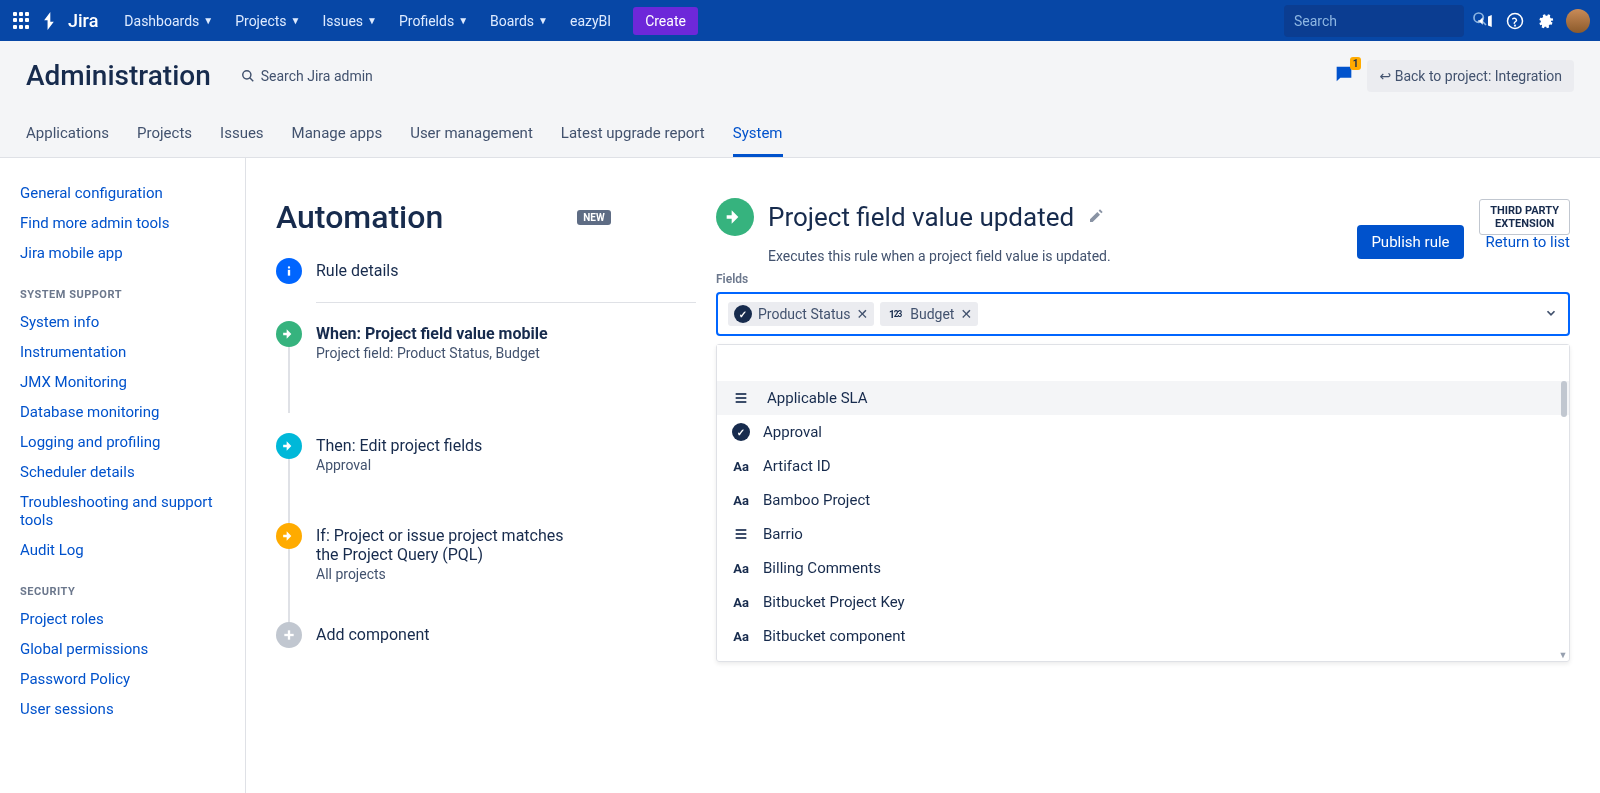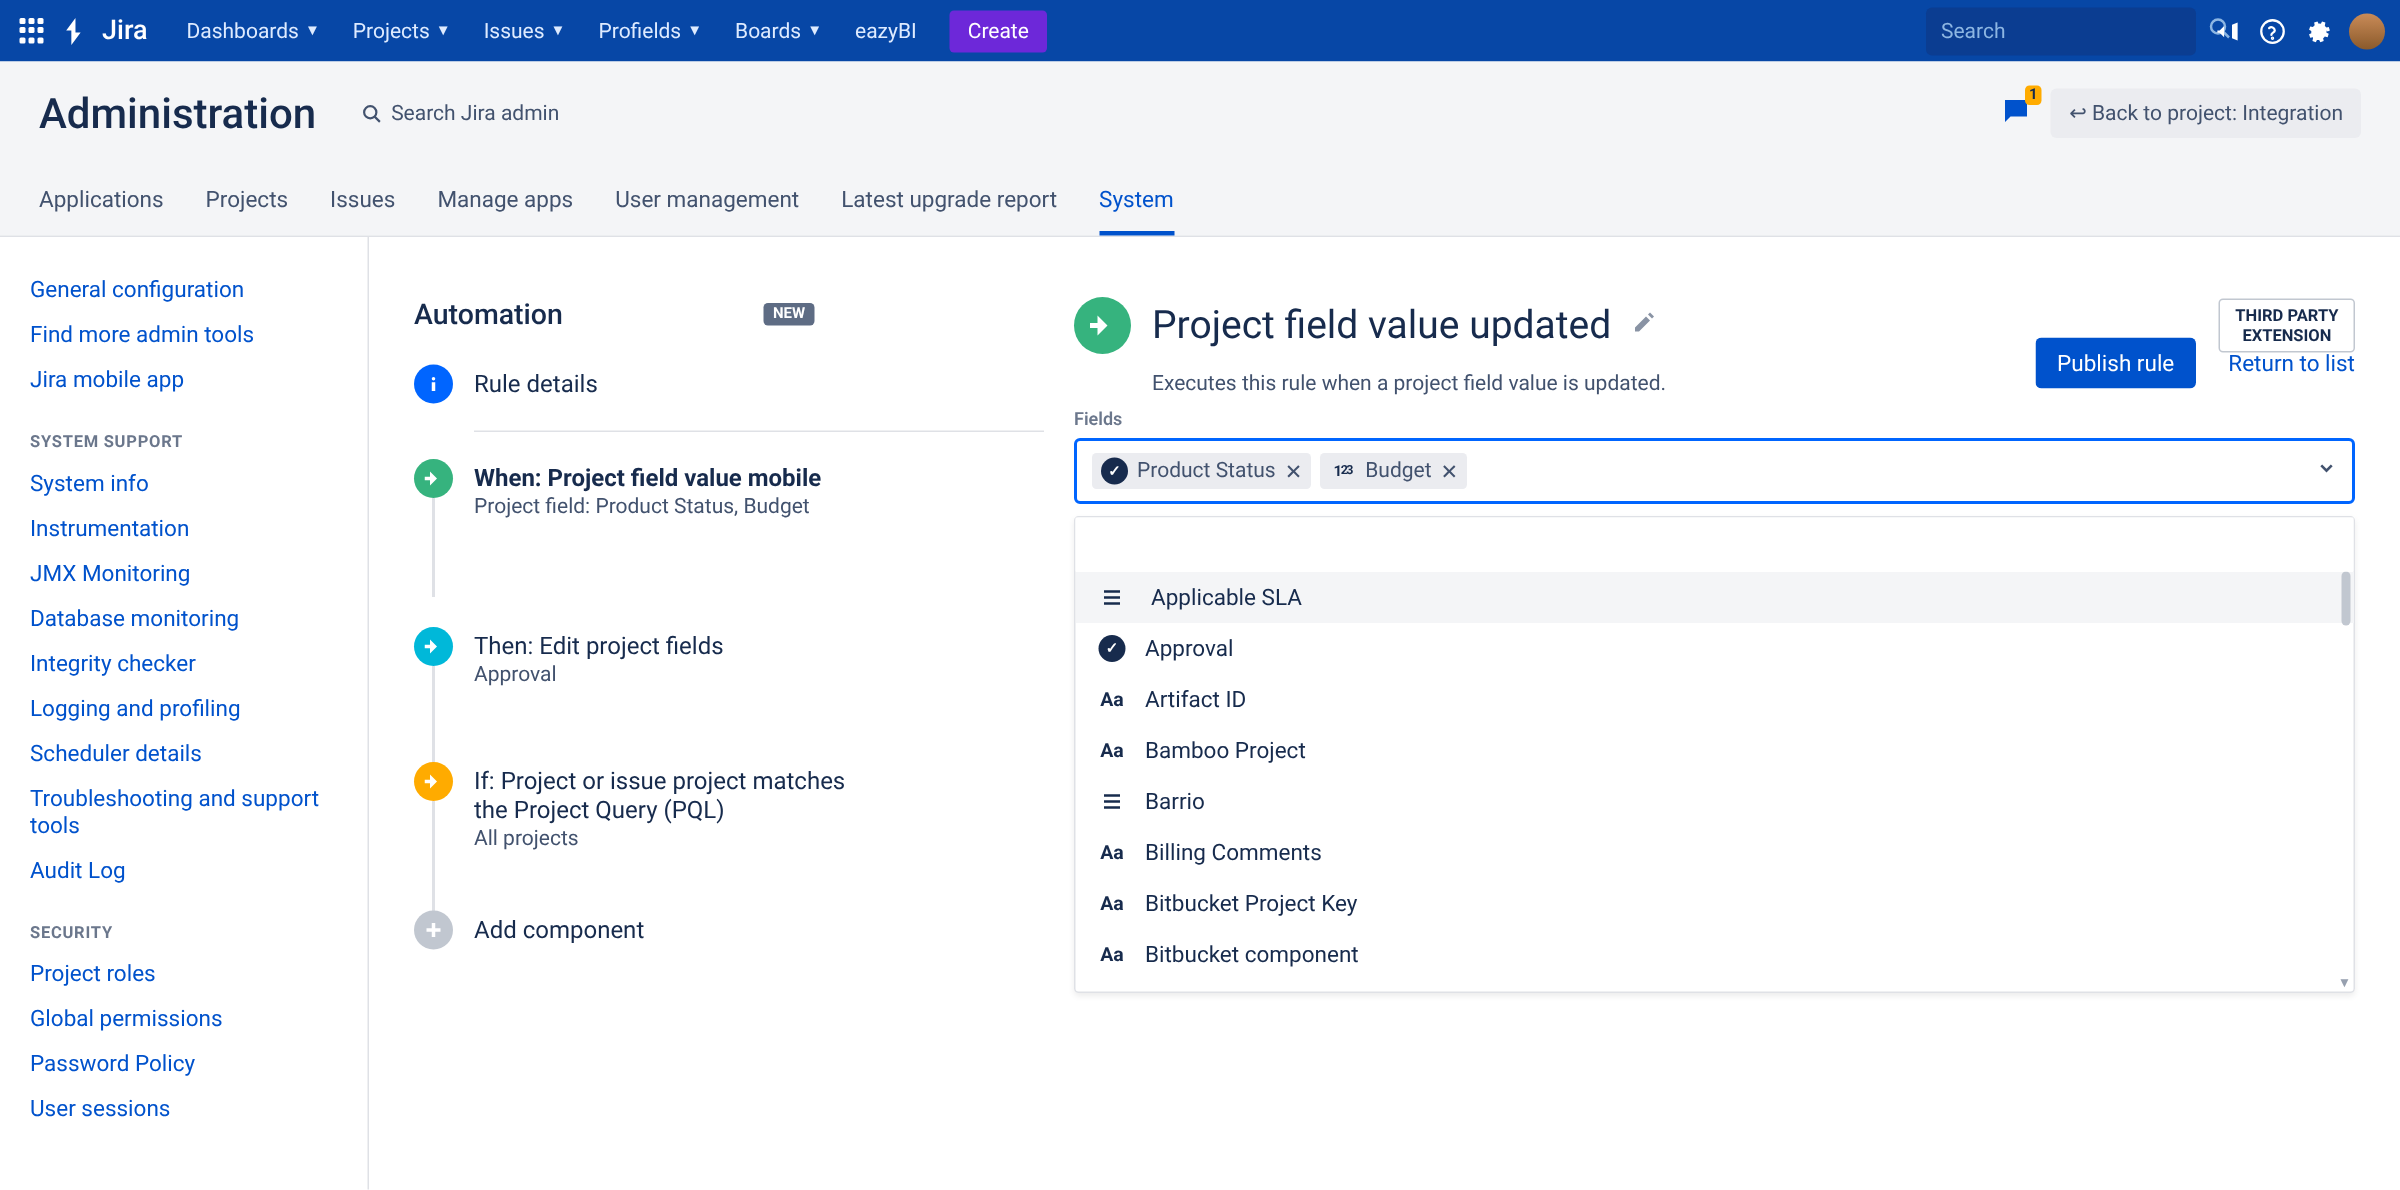--- a/index.html
+++ b/index.html
@@ -43,21 +43,21 @@
 .sidebar { width: 246px; border-right: 1px solid #dfe1e6; padding: 20px 20px; overflow-y: auto; }
 .sb-item { display: block; color: #0052cc; font-size: 15px; padding: 6px 0; cursor: pointer; }
 .sb-heading { font-size: 11px; font-weight: 700; color: #6b778c; letter-spacing: 0.5px; margin: 20px 0 6px; }
 
 
 .content { padding: 40px 30px 0 30px; flex: 1; display: flex; gap: 0; }
 
 
 .col-rules { width: 420px; }
 .auto-row { display: flex; align-items: center; gap: 16px; margin-bottom: 22px; }
-.auto-title { font-size: 19px; font-weight: 500; color: #172b4d; }
+.auto-title { font-size: 32px; font-weight: 500; color: #172b4d; }
 .new-badge { background: #5e6c84; color: #fff; font-size: 10px; font-weight: bold; padding: 2px 6px; border-radius: 3px; margin-left:118px;}
 
 .rule-block { display: flex; gap: 14px; align-items: flex-start; margin-top: 18px; position: relative; }
 .rule-icon { width: 26px; height: 26px; border-radius: 50%; display: flex; align-items: center; justify-content: center; color: #fff; flex-shrink: 0; z-index: 2; position: relative; }
 .ic-blue { background: #0065ff; }
 .ic-green { background: #36b37e; }
 .ic-lblue { background: #00b8d9; }
 .ic-orange { background: #ffab00; }
 .ic-gray { background: #c1c7d0; }
 .rule-text { padding-top: 3px; }
@@ -209,21 +209,20 @@
 <div class="main-area">
   <div class="sidebar">
     <a class="sb-item">General configuration</a>
     <a class="sb-item">Find more admin tools</a>
     <a class="sb-item">Jira mobile app</a>
     <div class="sb-heading">SYSTEM SUPPORT</div>
     <a class="sb-item">System info</a>
     <a class="sb-item">Instrumentation</a>
     <a class="sb-item">JMX Monitoring</a>
     <a class="sb-item">Database monitoring</a>
-    <a class="sb-item">Integrity checker</a>
     <a class="sb-item">Logging and profiling</a>
     <a class="sb-item">Scheduler details</a>
     <a class="sb-item">Troubleshooting and support tools</a>
     <a class="sb-item">Audit Log</a>
     <div class="sb-heading">SECURITY</div>
     <a class="sb-item">Project roles</a>
     <a class="sb-item">Global permissions</a>
     <a class="sb-item">Password Policy</a>
     <a class="sb-item">User sessions</a>
   </div>

